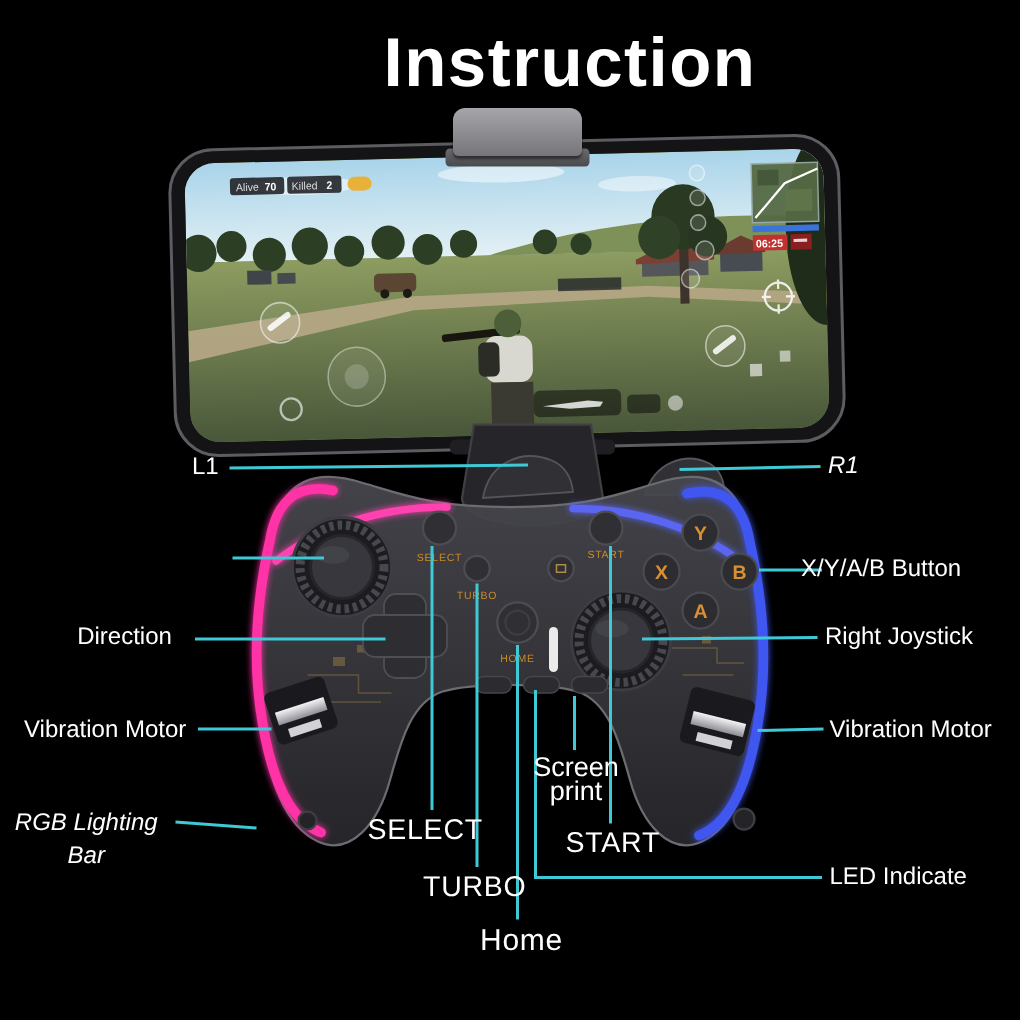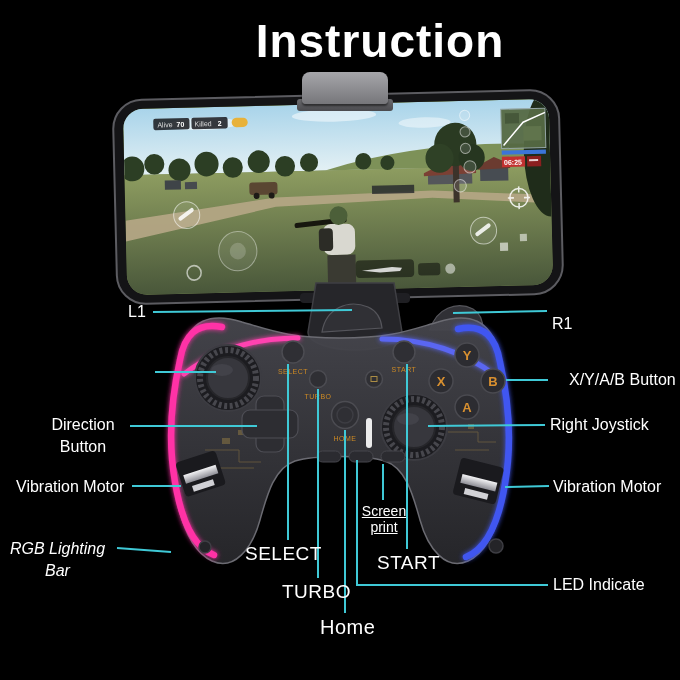--- a/index.html
+++ b/index.html
@@ -15,21 +15,21 @@
   .screen svg{display:block;width:100%;height:100%;}
   .clamp{position:absolute;left:302px;top:72px;width:86px;height:32px;
          background:linear-gradient(#a6a6aa,#76767a);border-radius:8px 8px 4px 4px;
          box-shadow:0 2px 2px rgba(0,0,0,.5);}
   .clamp-lip{position:absolute;left:297px;top:99px;width:96px;height:12px;
          background:linear-gradient(#6b6b6f,#4a4a4e);border-radius:3px;}
   .overlay{position:absolute;left:0;top:0;width:680px;height:680px;}
   .lbl{position:absolute;color:#fff;font-size:16px;line-height:22px;white-space:nowrap;}
   .lbl.c{text-align:center;white-space:normal;}
   .lbl.big{font-size:19px;letter-spacing:.5px;}
-  .lbl.sm{font-size:14px;line-height:16px;text-decoration:underline;}
+  .lbl.sm{font-size:18px;line-height:16px;}
 </style>
 </head>
 <body>
 
 <div class="stage">
 
   <div class="title">Instruction</div>
 
   <div class="phone">
     <div class="screen">
@@ -277,30 +277,29 @@
     <line x1="288" y1="364" x2="288" y2="540"></line>
     <line x1="318" y1="389" x2="318" y2="578"></line>
     <line x1="345" y1="430" x2="345" y2="613"></line>
     <line x1="383" y1="464" x2="383" y2="500"></line>
     <line x1="407" y1="364" x2="407" y2="549"></line>
   </svg>
 
   <div class="lbl" style="left:128px;top:301px;">L1</div>
   <div class="lbl c" style="left:40px;top:414px;width:86px;">
     <div>Direction</div>
-    <div>Button</div>
   </div>
   <div class="lbl" style="left:16px;top:476px;">Vibration Motor</div>
   <div class="lbl c" style="left:0px;top:538px;width:115px;font-style:italic;">
     <div>RGB Lighting</div>
     <div>Bar</div>
   </div>
 
-  <div class="lbl" style="left:552px;top:313px;">R1</div>
-  <div class="lbl" style="left:569px;top:369px;">X/Y/A/B Button</div>
+  <div class="lbl" style="left:552px;top:300px;font-style:italic;">R1</div>
+  <div class="lbl" style="left:534px;top:369px;">X/Y/A/B Button</div>
   <div class="lbl" style="left:550px;top:414px;text-align:center;">Right Joystick</div>
   <div class="lbl" style="left:553px;top:476px;">Vibration Motor</div>
   <div class="lbl" style="left:553px;top:574px;text-align:center;">LED Indicate</div>
 
   <div class="lbl c sm" style="left:355px;top:503px;width:58px;">
     <div>Screen</div>
     <div>print</div>
   </div>
   <div class="lbl big" style="left:245px;top:543px;">SELECT</div>
   <div class="lbl big" style="left:377px;top:552px;">START</div>

